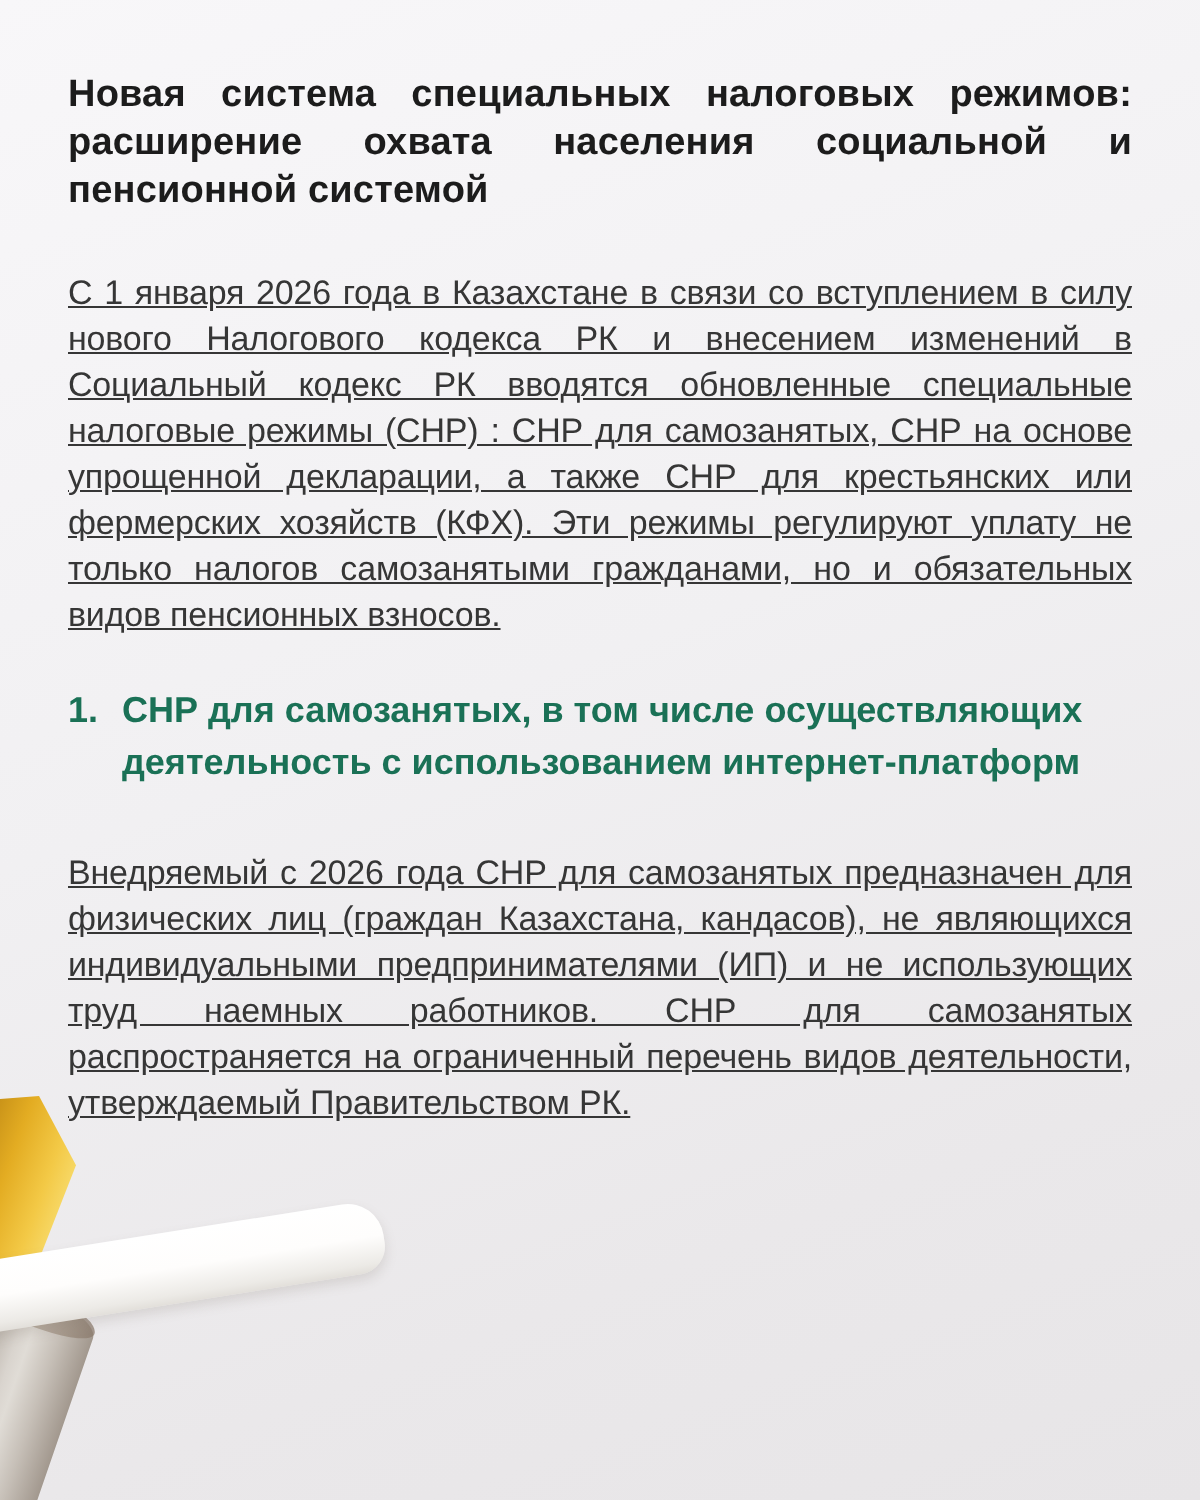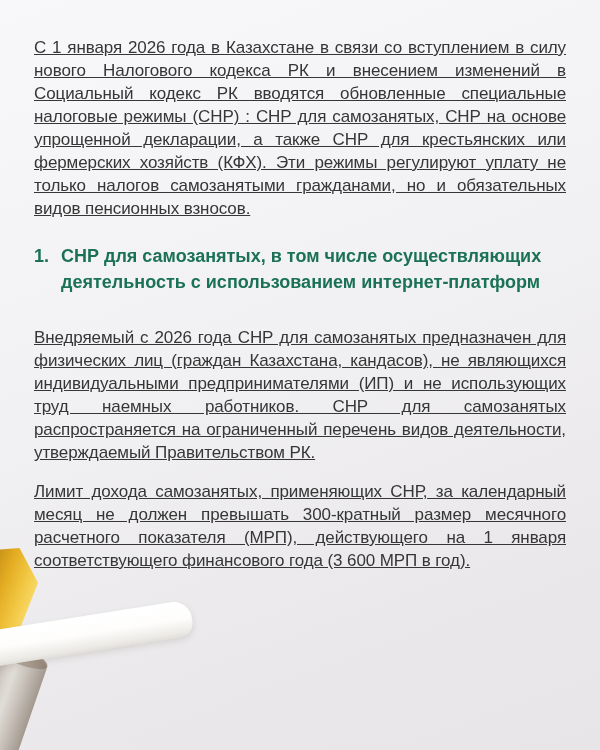--- a/index.html
+++ b/index.html
@@ -115,26 +115,26 @@
 <body>
 
 <div class="page">
 
   <div class="deco deco-pencil-tip"></div>
   <div class="deco deco-pencil-barrel"></div>
   <div class="deco deco-paper-edge"></div>
 
   <div class="content">
 
+    <h1 class="page-title">Новая система специальных налоговых режимов: расширение охвата населения социальной и пенсионной системой</h1>
 
     <p class="body-para intro-para">С 1 января 2026 года в Казахстане в связи со вступлением в силу нового Налогового кодекса РК и внесением изменений в Социальный кодекс РК вводятся обновленные специальные налоговые режимы (СНР) : СНР для самозанятых, СНР на основе упрощенной декларации, а также СНР для крестьянских или фермерских хозяйств (КФХ). Эти режимы регулируют уплату не только налогов самозанятыми гражданами, но и обязательных видов пенсионных взносов.</p>
 
     <div class="section-heading">
       <span class="num">1.</span>
       <span class="txt">СНР для самозанятых, в том числе осуществляющих деятельность с использованием интернет-платформ</span>
     </div>
 
     <p class="body-para s1-para1">Внедряемый с 2026 года СНР для самозанятых предназначен для физических лиц (граждан Казахстана, кандасов), не являющихся индивидуальными предпринимателями (ИП) и не использующих труд наемных работников. СНР для самозанятых распространяется на ограниченный перечень видов деятельности, утверждаемый Правительством РК.</p>
 
-    <p class="body-para">Лимит дохода самозанятых, применяющих СНР, за календарный месяц не должен превышать 300-кратный размер месячного расчетного показателя (МРП), действующего на 1 января соответствующего финансового года (3 600 МРП в год).</p>
 
   </div>
 </div>
 
 </body></html>

